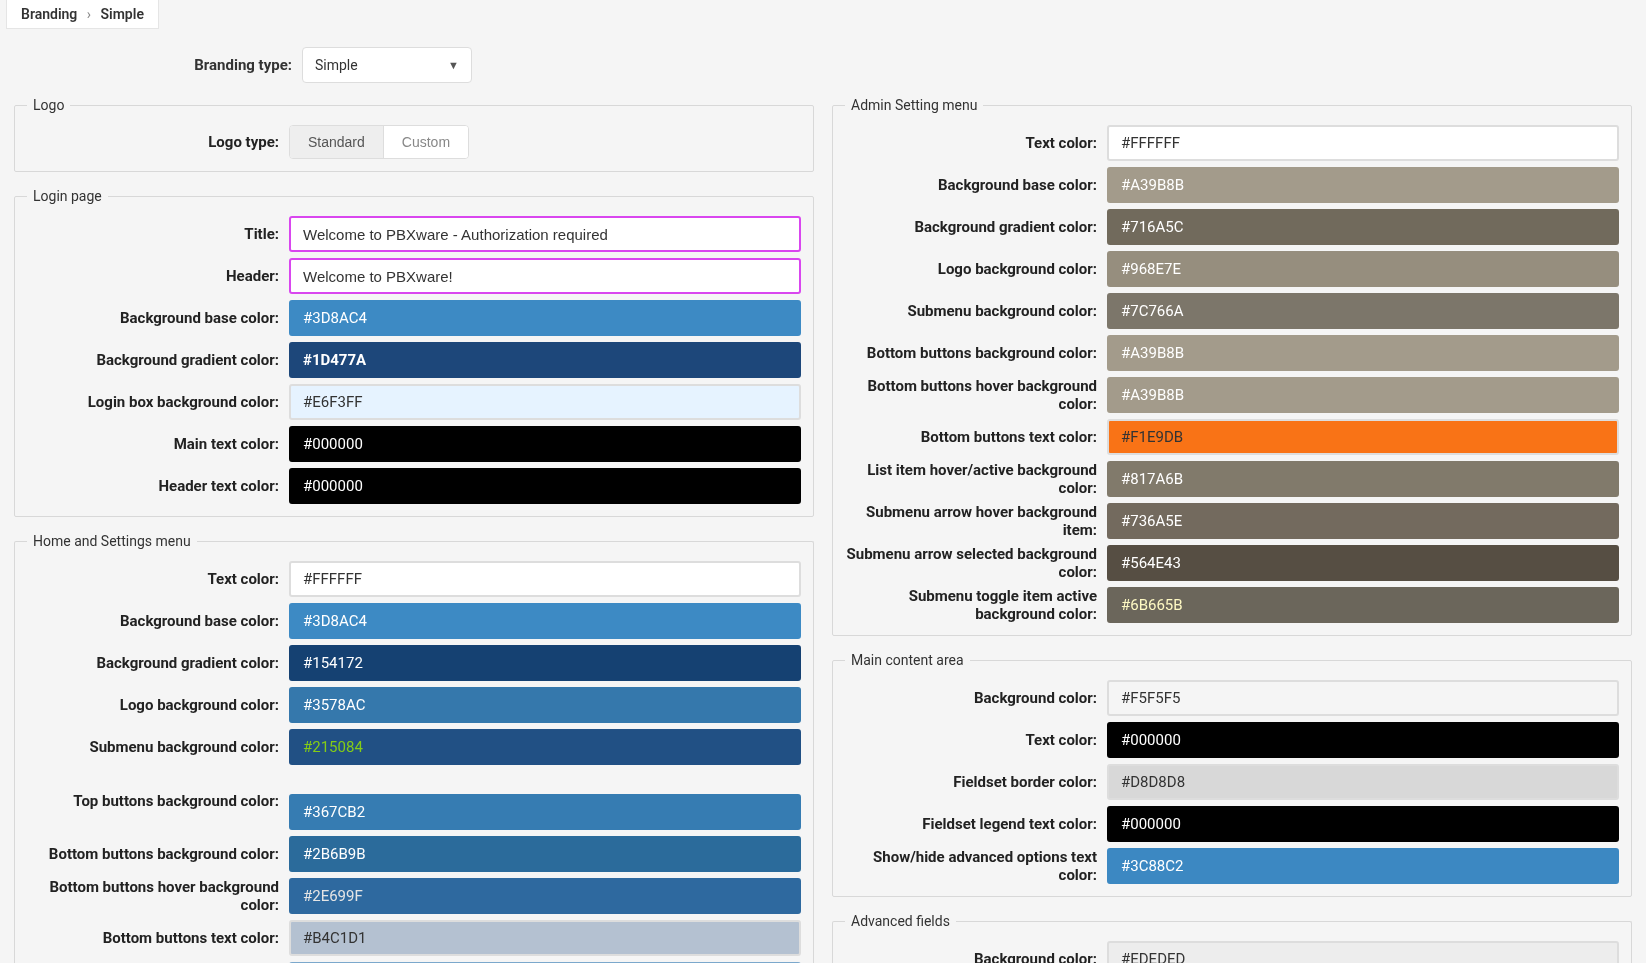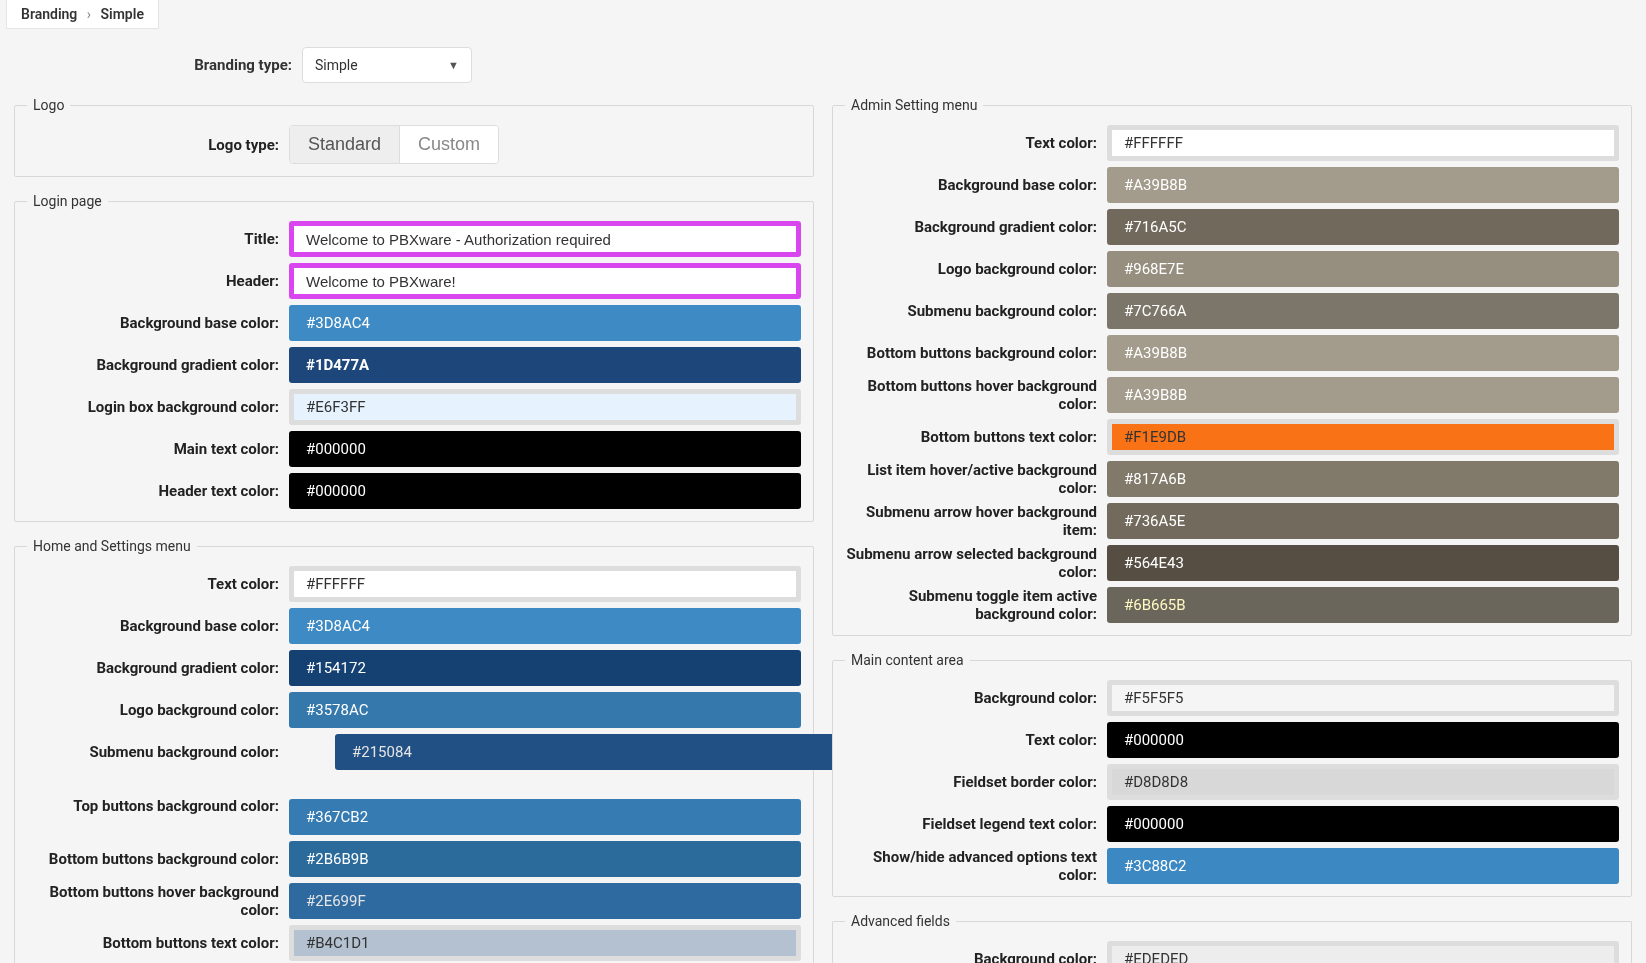--- a/index.html
+++ b/index.html
@@ -88,41 +88,41 @@
     font-size: 15px;
     color: #222;
   }
   .row .ctrl {
     flex: 1;
     min-width: 0;
   }
   .text-input, .color-input {
     width: 100%;
     height: 36px;
-    border: 5px solid #d946ef;
+    border: 2px solid #d946ef;
     border-radius: 3px;
     padding: 0 12px;
     font-size: 15px;
     outline: none;
     background: #fff;
     color: #333;
   }
   .color-input {
     font-family: inherit;
   }
   .toggle-group {
     display: inline-flex;
     border: 1px solid #ddd;
     border-radius: 4px;
     overflow: hidden;
     background: #fff;
   }
   .toggle-btn {
     padding: 8px 18px;
-    font-size: 18px;
+    font-size: 14px;
     color: #888;
     cursor: pointer;
     background: #fff;
     border: none;
   }
   .toggle-btn.active {
     background: #eee;
     color: #555;
   }
   .toggle-btn + .toggle-btn { border-left: 1px solid #ddd; }
@@ -210,21 +210,21 @@
           <div class="row">
             <div class="lbl">Background gradient color:</div>
             <div class="ctrl"><input class="color-input" value="#154172" style="background: rgb(21, 65, 114); color: rgb(255, 255, 255); border-color: rgb(21, 65, 114);"></div>
           </div>
           <div class="row">
             <div class="lbl">Logo background color:</div>
             <div class="ctrl"><input class="color-input" value="#3578AC" style="background: rgb(53, 120, 172); color: rgb(255, 255, 255); border-color: rgb(53, 120, 172);"></div>
           </div>
           <div class="row">
             <div class="lbl">Submenu background color:</div>
-            <div class="ctrl"><input class="color-input" value="#215084" style="background: rgb(33, 80, 132); color: #e5e5e5; border-color: rgb(33, 80, 132); margin-left: 46px;"></div>
+            <div class="ctrl"><input class="color-input" value="#215084" style="background: rgb(33, 80, 132); color: #84cc16; border-color: rgb(33, 80, 132);"></div>
           </div>
           <div class="row">
             <div class="lbl">Top buttons background color:</div>
             <div class="ctrl"><input class="color-input" value="#367CB2" style="background: rgb(54, 124, 178); color: rgb(255, 255, 255); border-color: rgb(54, 124, 178); margin-top: 23px;"></div>
           </div>
           <div class="row">
             <div class="lbl">Bottom buttons background color:</div>
             <div class="ctrl"><input class="color-input" value="#2B6B9B" style="background: rgb(43, 107, 155); color: rgb(255, 255, 255); border-color: rgb(43, 107, 155);"></div>
           </div>
           <div class="row">

